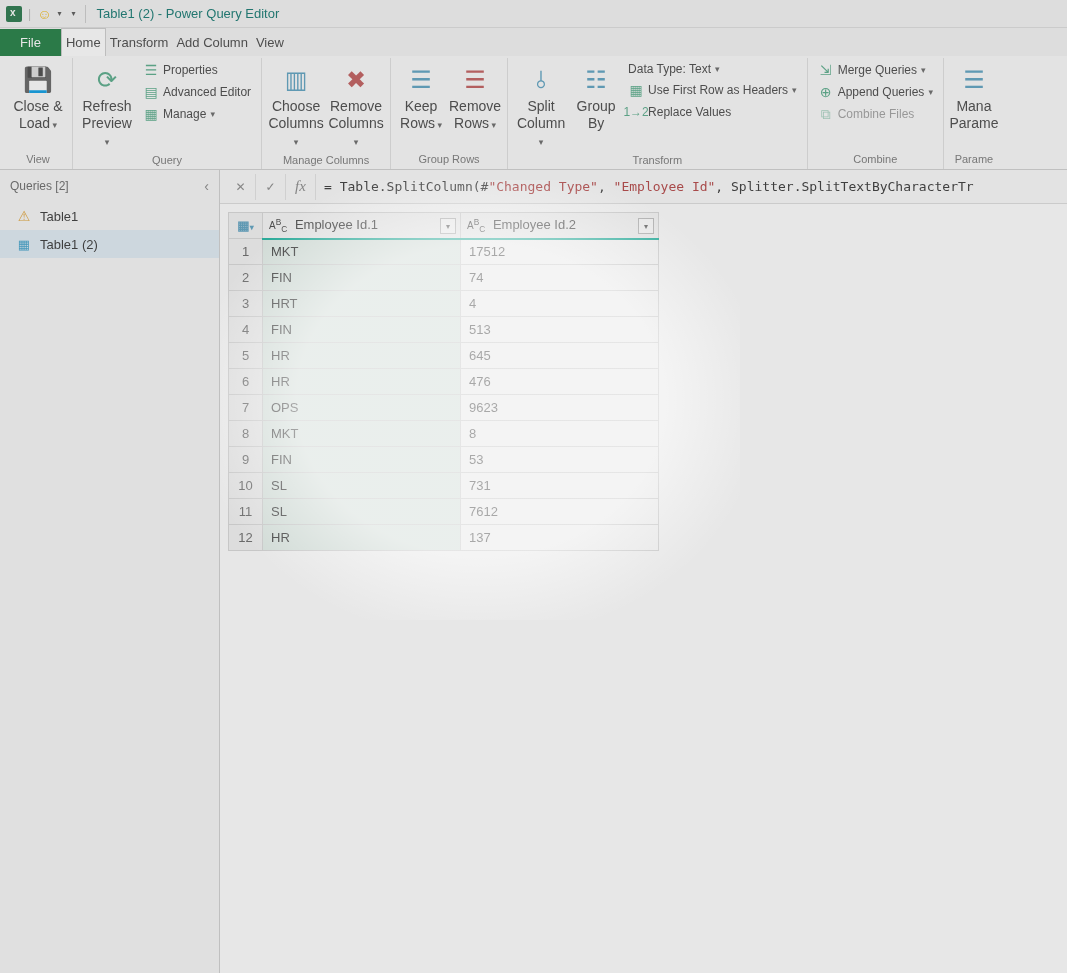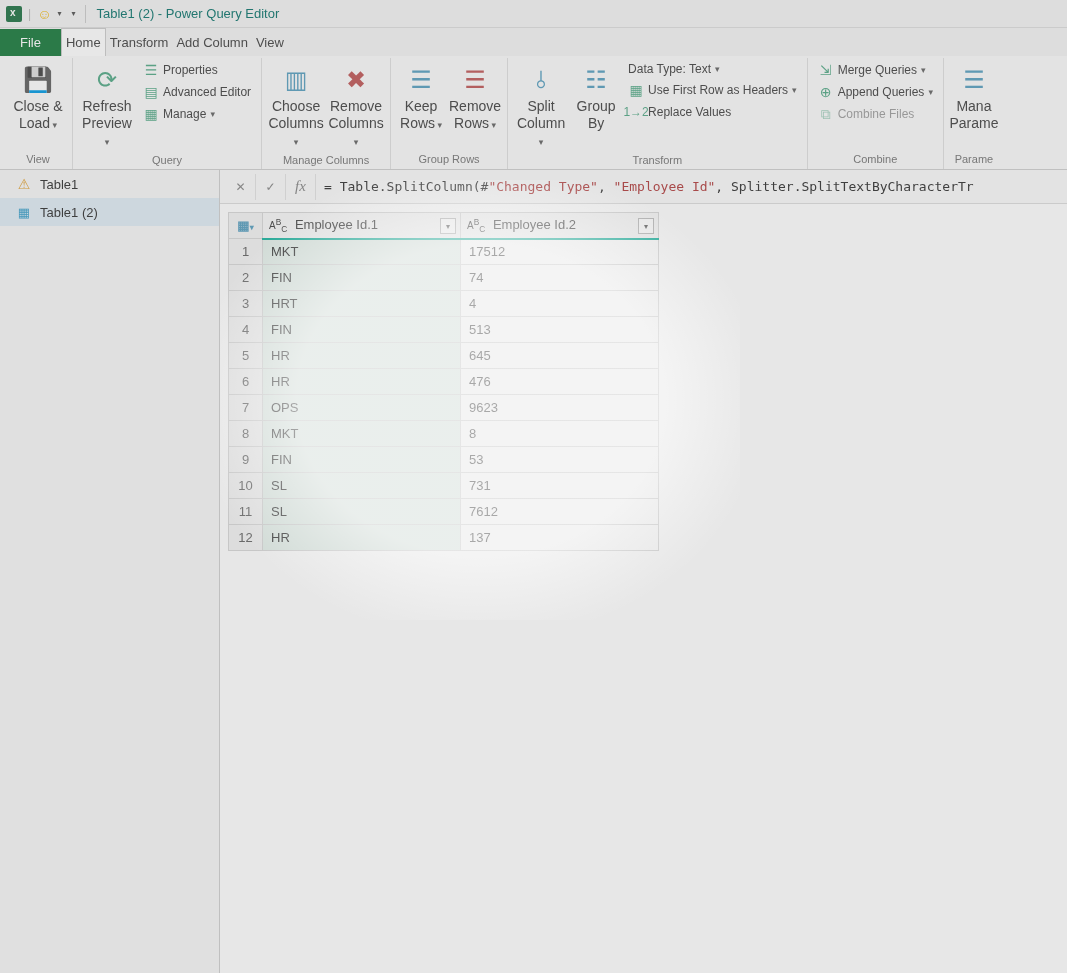--- a/index.html
+++ b/index.html
@@ -249,20 +249,24 @@
       </div>
     </div>
     <div class="group-label">Parame</div>
   </div>
 
 </div>
 
 <div class="main">
 
   <div class="queries-pane">
+    <div class="queries-header">
+      <span>Queries [2]</span>
+      <span class="collapse">‹</span>
+    </div>
     <div id="query-list">
         <div class="query-item">
           <span class="qicon warn">⚠</span>
           <span>Table1</span>
         </div>
         <div class="query-item selected">
           <span class="qicon table">▦</span>
           <span>Table1 (2)</span>
         </div>
       </div>

